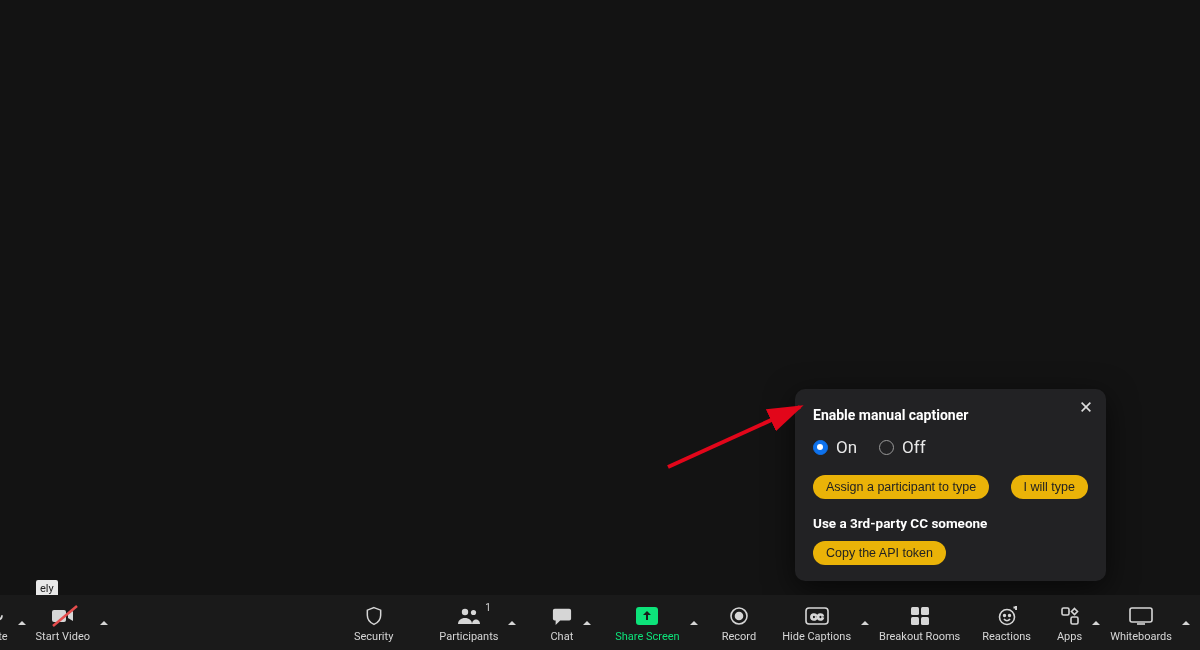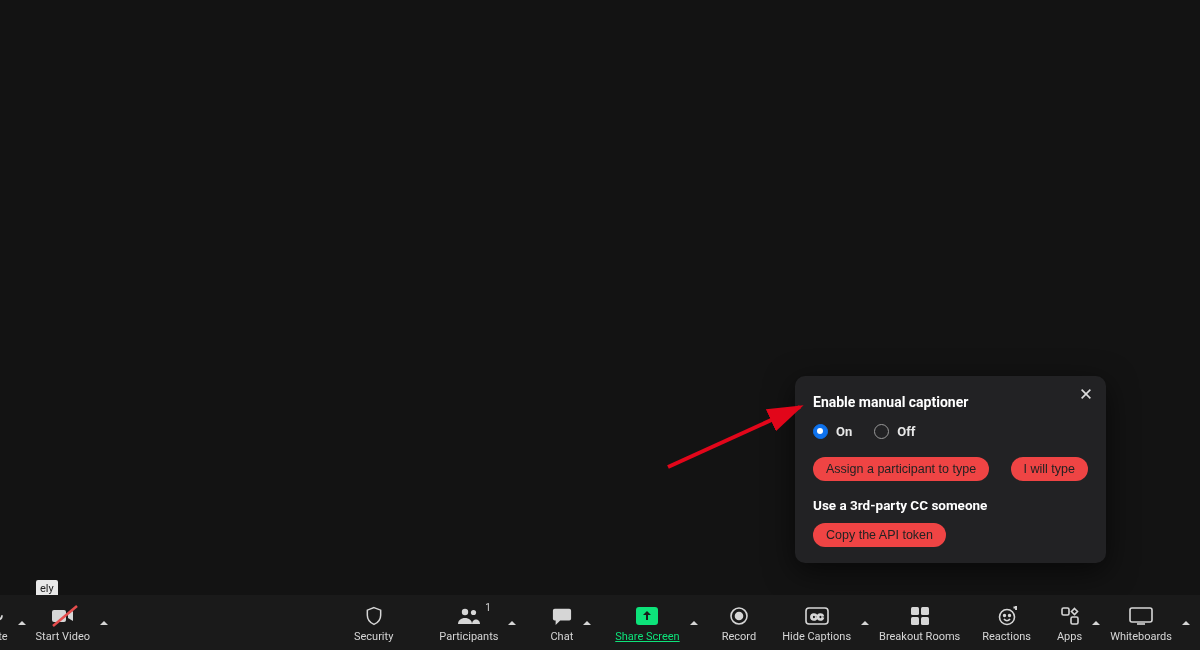--- a/index.html
+++ b/index.html
@@ -42,21 +42,21 @@
     flex-direction: column;
     align-items: center;
     justify-content: center;
     height: 55px;
     padding: 0 6px;
     color: #d6d6d6;
     font-size: 11px;
     cursor: pointer;
     position: relative;
   }
-  .tb-item.green { color: #0de37a; text-decoration: underline; }
+  .tb-item.green { color: #0de37a; }
   .tb-item .ico {
     height: 24px;
     display: flex;
     align-items: center;
     justify-content: center;
     margin-bottom: 3px;
     position: relative;
   }
   .tb-item .lbl { line-height: 1; }
   .tb-caret {
@@ -81,21 +81,21 @@
   
   .slash {
     position: absolute;
     left: 0; right: 0; top: 0; bottom: 0;
   }
 
   
   .popover {
     position: absolute;
     right: 94px;
-    bottom: 87px;
+    bottom: 69px;
     width: 311px;
     background: #222224;
     border-radius: 10px;
     padding: 18px 18px 16px 18px;
     box-shadow: 0 8px 30px rgba(0,0,0,0.6);
   }
   .popover .close {
     position: absolute;
     right: 10px;
     top: 8px;
@@ -113,23 +113,22 @@
   .radio-row {
     display: flex;
     gap: 22px;
     align-items: center;
     margin-bottom: 18px;
   }
   .radio {
     display: flex;
     align-items: center;
     gap: 8px;
-    font-size: 13px;
+    font-size: 17px;
     cursor: pointer;
-    font-weight: bold;
   }
   .radio .dot {
     width: 15px; height: 15px;
     border-radius: 50%;
     border: 1.5px solid #999;
     position: relative;
   }
   .radio.selected .dot {
     border-color: #0e72ed;
     background: #0e72ed;
@@ -155,21 +154,21 @@
     margin-bottom: 10px;
   }
   .highlight-box .section-title { margin-bottom: 0; }
   .btn-row {
     display: flex;
     justify-content: space-between;
     gap: 10px;
     margin-bottom: 16px;
   }
   .pill-btn {
-    background: #ef4444;
+    background: #eab308;
     color: #222;
     border: none;
     border-radius: 14px;
     padding: 5px 13px;
     font-size: 12.5px;
     cursor: pointer;
   }
   .help-text {
     font-size: 11px;
     color: #aaa;

